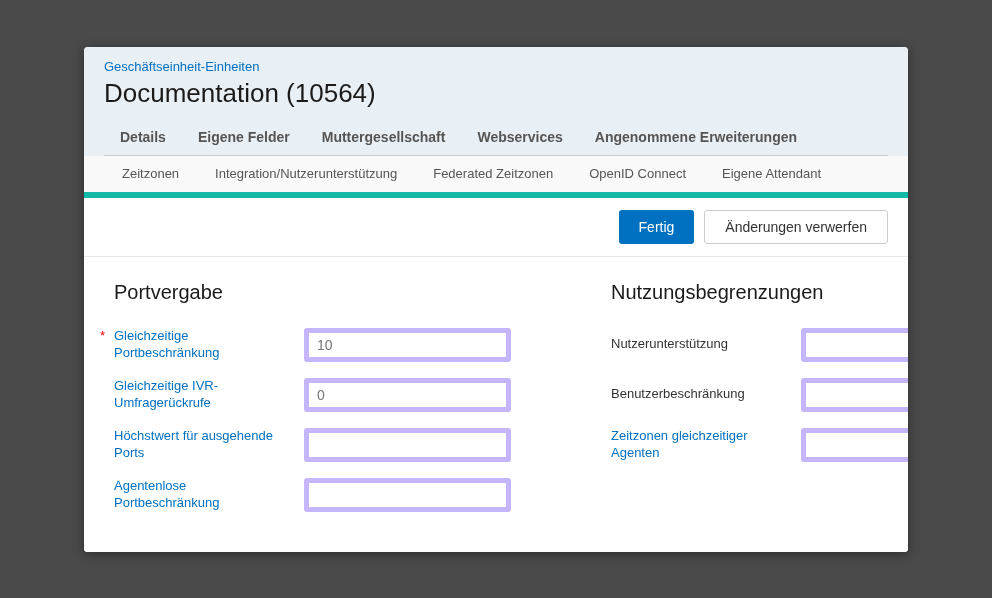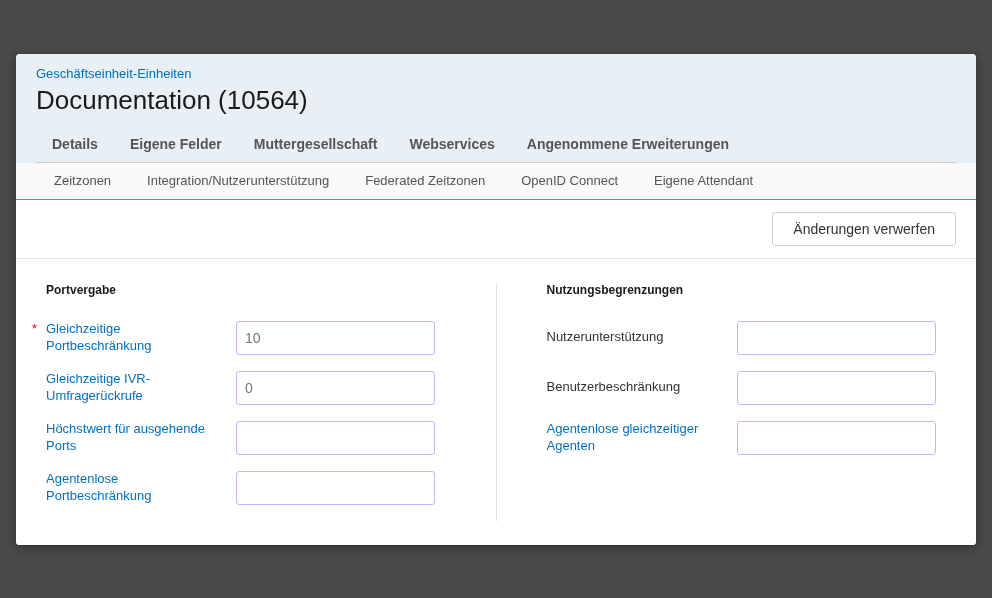--- a/index.html
+++ b/index.html
@@ -7,21 +7,21 @@
       background: #4a4a4a;
       font-family: Arial, sans-serif;
       font-size: 14px;
       display: flex;
       justify-content: center;
       align-items: center;
       min-height: 100vh;
       padding: 10px;
     }
     .window {
-      width: 960px;
+      width: 824px;
       background: #e5e5e5;
       border-radius: 4px;
       overflow: hidden;
       box-shadow: 0 2px 12px rgba(0,0,0,0.4);
     }
     .header-section {
       background: #e8eff5;
       padding: 12px 20px 0 20px;
     }
     .breadcrumb {
@@ -58,21 +58,21 @@
     }
     .content-section {
       background: #fff;
       margin: 0;
     }
     .sub-tabs {
       display: flex;
       gap: 0;
       padding: 0 20px;
       background: #f9f9f9;
-      border-bottom: 1px solid #14b8a6;
+      border-bottom: 6px solid #14b8a6;
     }
     .sub-tab {
       padding: 10px 18px;
       cursor: pointer;
       color: #555;
       font-size: 13px;
       border-bottom: 2px solid transparent;
       margin-bottom: -1px;
       white-space: nowrap;
     }
@@ -105,22 +105,22 @@
     .form-area {
       padding: 24px 30px;
       display: flex;
       gap: 40px;
       background: #fff;
     }
     .form-column {
       flex: 1;
     }
     .section-title {
-      font-size: 12px;
-      font-weight: bold;
+      font-size: 20px;
+      font-weight: normal;
       color: #1a1a1a;
       margin-bottom: 24px;
     }
     .form-row {
       display: flex;
       align-items: center;
       margin-bottom: 16px;
       gap: 10px;
     }
     .form-label {
@@ -136,21 +136,21 @@
       position: absolute;
       left: -14px;
       top: 0;
     }
     .form-label.plain {
       color: #333;
     }
     .form-input {
       flex: 0 0 130px;
       height: 34px;
-      border: 1px solid #c4b5fd;
+      border: 5px solid #c4b5fd;
       border-radius: 3px;
       padding: 0 8px;
       font-size: 14px;
       color: #999;
       background: #fff;
     }
     .divider {
       width: 1px;
       background: #e0e0e0;
       margin: 0 10px;
@@ -178,20 +178,21 @@
 
     <div class="sub-tabs">
       <div class="sub-tab">Zeitzonen</div>
       <div class="sub-tab">Integration/Nutzerunterstützung</div>
       <div class="sub-tab">Federated Zeitzonen</div>
       <div class="sub-tab">OpenID Connect</div>
       <div class="sub-tab">Eigene Attendant</div>
     </div>
 
     <div class="toolbar">
+      <button class="btn-primary">Fertig</button>
       <button class="btn-secondary">Änderungen verwerfen</button>
     </div>
 
     <div class="form-area">
 
       <div class="form-column">
         <div class="section-title">Portvergabe</div>
 
         <div class="form-row">
           <div class="form-label required">Gleichzeitige Portbeschränkung</div>
@@ -223,19 +224,19 @@
           <div class="form-label plain" style="color:#333;">Nutzerunterstützung</div>
           <input class="form-input" type="text" placeholder="" style="">
         </div>
 
         <div class="form-row">
           <div class="form-label plain" style="color:#333;">Benutzerbeschränkung</div>
           <input class="form-input" type="text" placeholder="" style="">
         </div>
 
         <div class="form-row">
-          <div class="form-label plain" style="color:#0070c0;">Agentenlose gleichzeitiger Agenten</div>
+          <div class="form-label plain" style="color:#0070c0;">Zeitzonen gleichzeitiger Agenten</div>
           <input class="form-input" type="text" placeholder="" style="">
         </div>
       </div>
     </div>
   </div>
 </div>
 
 </body></html>

